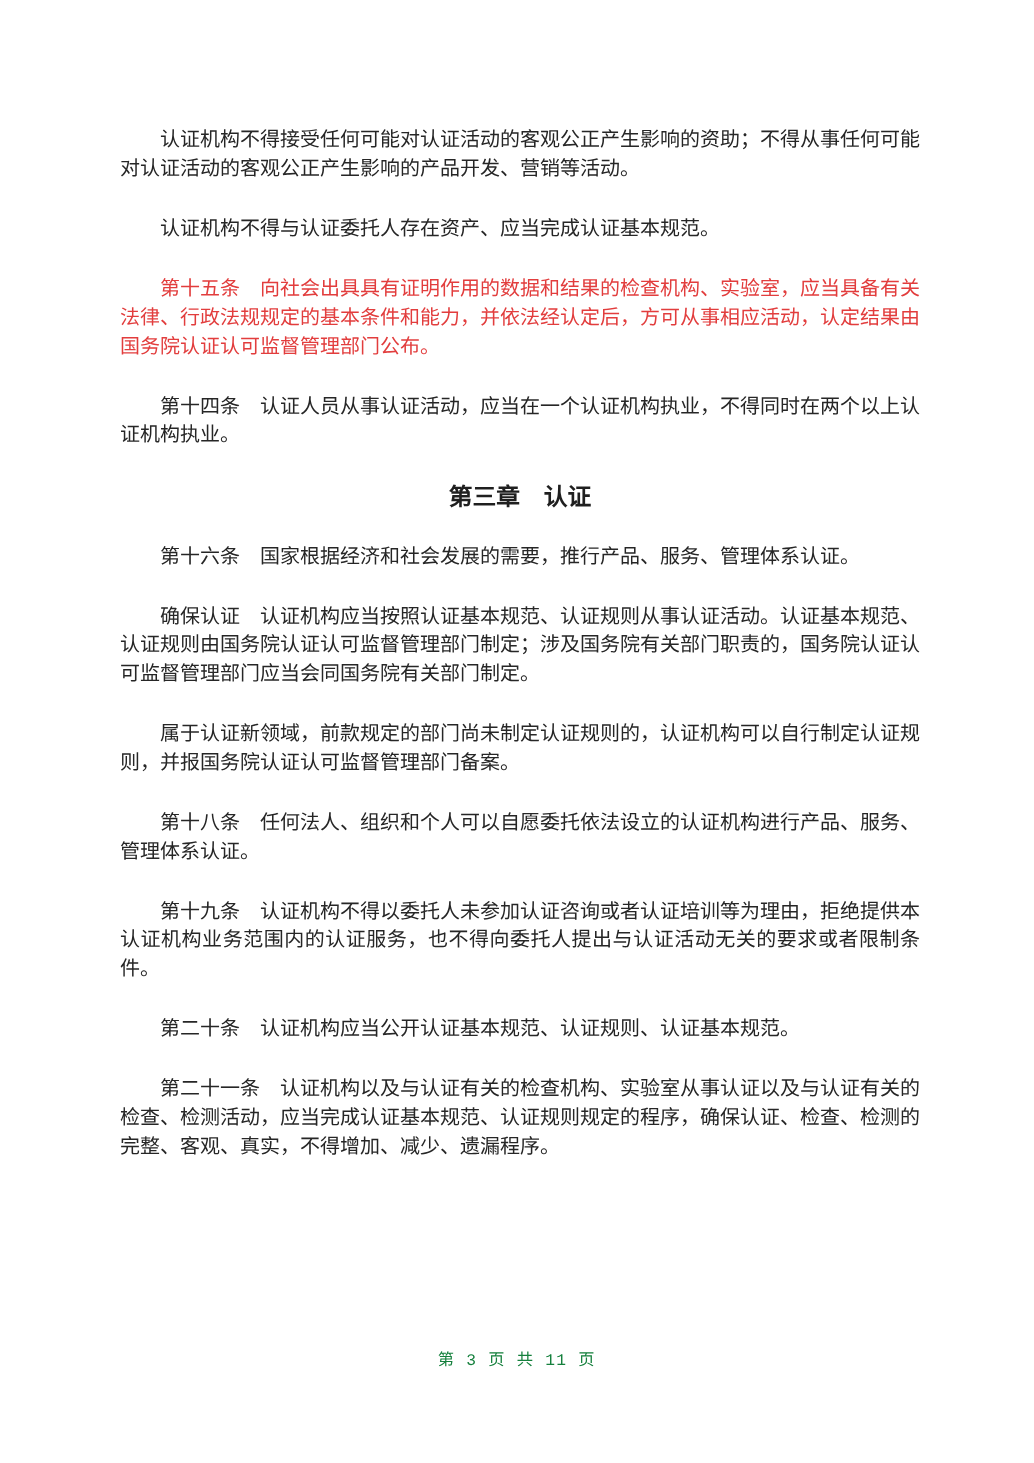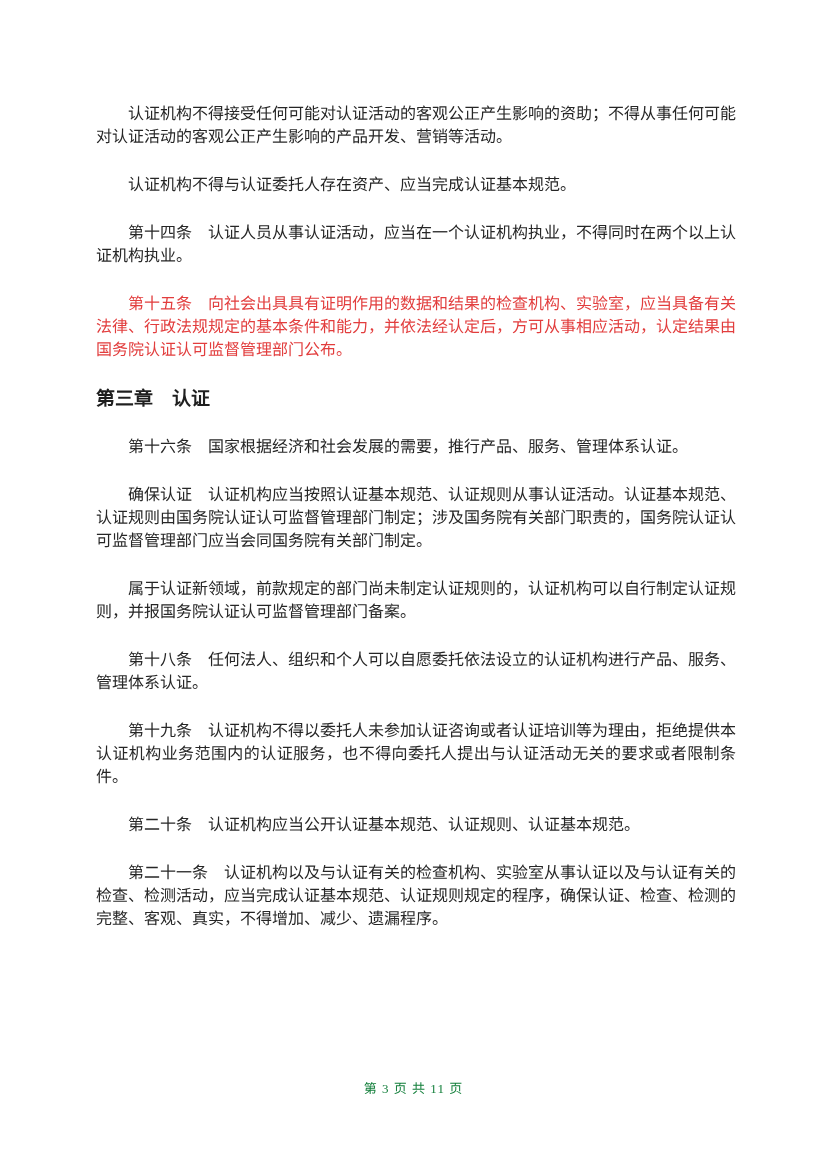--- a/index.html
+++ b/index.html
@@ -5,21 +5,21 @@
   html, body {
     margin: 0;
     padding: 0;
     background: #ffffff;
   }
   .page {
     position: relative;
     width: 827px;
     height: 1170px;
     background: #ffffff;
-    font-family: Liberation Serif, serif;
+    font-family: Liberation Mono, monospace;
     color: #262626;
     overflow: hidden;
   }
   .doc-body {
     position: absolute;
     top: 102px;
     left: 96px;
     width: 640px;
   }
   .para {
@@ -31,20 +31,21 @@
     margin: 0 0 25px 0;
     word-break: break-all;
   }
   .para.red {
     color: #e23d3d;
   }
   .chapter-heading {
     font-size: 19px;
     line-height: 26px;
     font-weight: bold;
+    text-align: center;
     text-indent: 0;
     margin: 0 0 23px 0;
     color: #1f1f1f;
   }
   .page-footer {
     position: absolute;
     top: 1080px;
     left: 0;
     width: 100%;
     text-align: center;
@@ -54,22 +55,22 @@
     letter-spacing: 1px;
   }
 </style>
 </head>
 <body>
 
 <div class="page">
   <div class="doc-body" id="doc-body">
       <p class="para">认证机构不得接受任何可能对认证活动的客观公正产生影响的资助；不得从事任何可能对认证活动的客观公正产生影响的产品开发、营销等活动。</p>
       <p class="para">认证机构不得与认证委托人存在资产、应当完成认证基本规范。</p>
+      <p class="para red">第十五条　向社会出具具有证明作用的数据和结果的检查机构、实验室，应当具备有关法律、行政法规规定的基本条件和能力，并依法经认定后，方可从事相应活动，认定结果由国务院认证认可监督管理部门公布。</p>
       <p class="para">第十四条　认证人员从事认证活动，应当在一个认证机构执业，不得同时在两个以上认证机构执业。</p>
-      <p class="para red">第十五条　向社会出具具有证明作用的数据和结果的检查机构、实验室，应当具备有关法律、行政法规规定的基本条件和能力，并依法经认定后，方可从事相应活动，认定结果由国务院认证认可监督管理部门公布。</p>
       <h2 class="para chapter-heading">第三章　认证</h2>
       <p class="para">第十六条　国家根据经济和社会发展的需要，推行产品、服务、管理体系认证。</p>
       <p class="para">确保认证　认证机构应当按照认证基本规范、认证规则从事认证活动。认证基本规范、认证规则由国务院认证认可监督管理部门制定；涉及国务院有关部门职责的，国务院认证认可监督管理部门应当会同国务院有关部门制定。</p>
       <p class="para">属于认证新领域，前款规定的部门尚未制定认证规则的，认证机构可以自行制定认证规则，并报国务院认证认可监督管理部门备案。</p>
       <p class="para">第十八条　任何法人、组织和个人可以自愿委托依法设立的认证机构进行产品、服务、管理体系认证。</p>
       <p class="para">第十九条　认证机构不得以委托人未参加认证咨询或者认证培训等为理由，拒绝提供本认证机构业务范围内的认证服务，也不得向委托人提出与认证活动无关的要求或者限制条件。</p>
       <p class="para">第二十条　认证机构应当公开认证基本规范、认证规则、认证基本规范。</p>
       <p class="para">第二十一条　认证机构以及与认证有关的检查机构、实验室从事认证以及与认证有关的检查、检测活动，应当完成认证基本规范、认证规则规定的程序，确保认证、检查、检测的完整、客观、真实，不得增加、减少、遗漏程序。</p>
     </div>
   <div class="page-footer">

